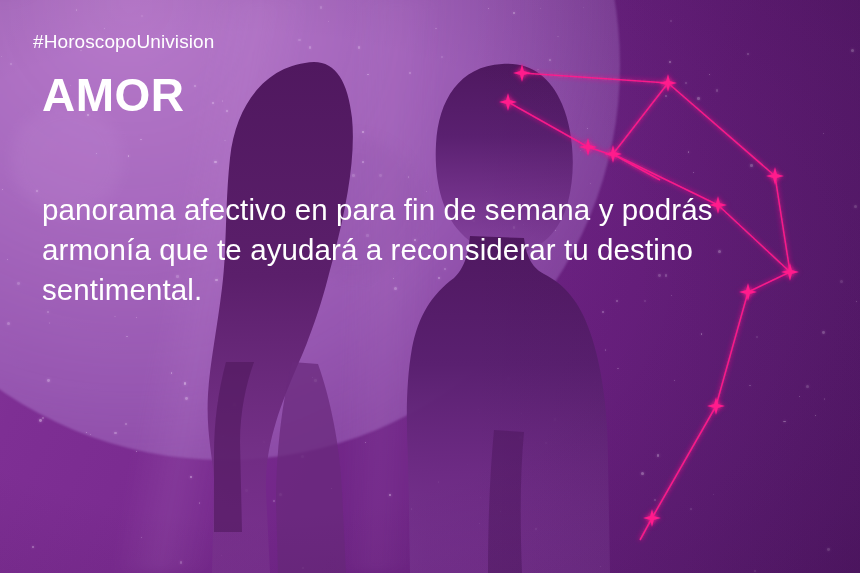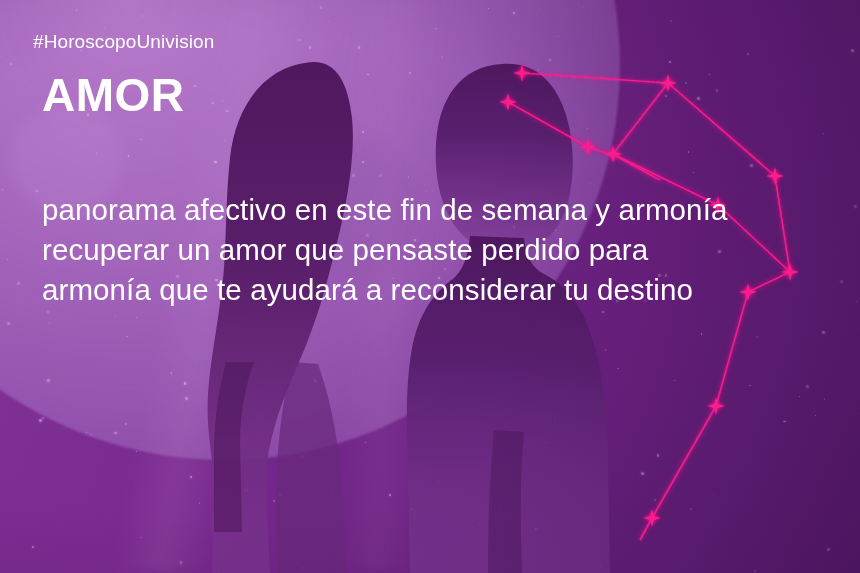--- a/index.html
+++ b/index.html
@@ -485,19 +485,19 @@
       <use href="#spark" x="652" y="518"></use>
       <use href="#spark" x="508" y="102"></use>
       <use href="#spark" x="588" y="147"></use>
     </g>
   </svg>
 
   <div id="content">
     <div id="headline">AMOR</div>
     <div id="hashtag">#HoroscopoUnivision</div>
     <div id="body-copy">
-        <span class="ln">panorama afectivo en este fin de semana y armonía</span>
-        <span class="ln">recuperar un amor que pensaste perdido para</span>
+        <span class="ln">panorama afectivo en para fin de semana y podrás</span>
         <span class="ln">armonía que te ayudará a reconsiderar tu destino</span>
+        <span class="ln">sentimental.</span>
       </div>
   </div>
 
 </div>
 
 </body></html>

